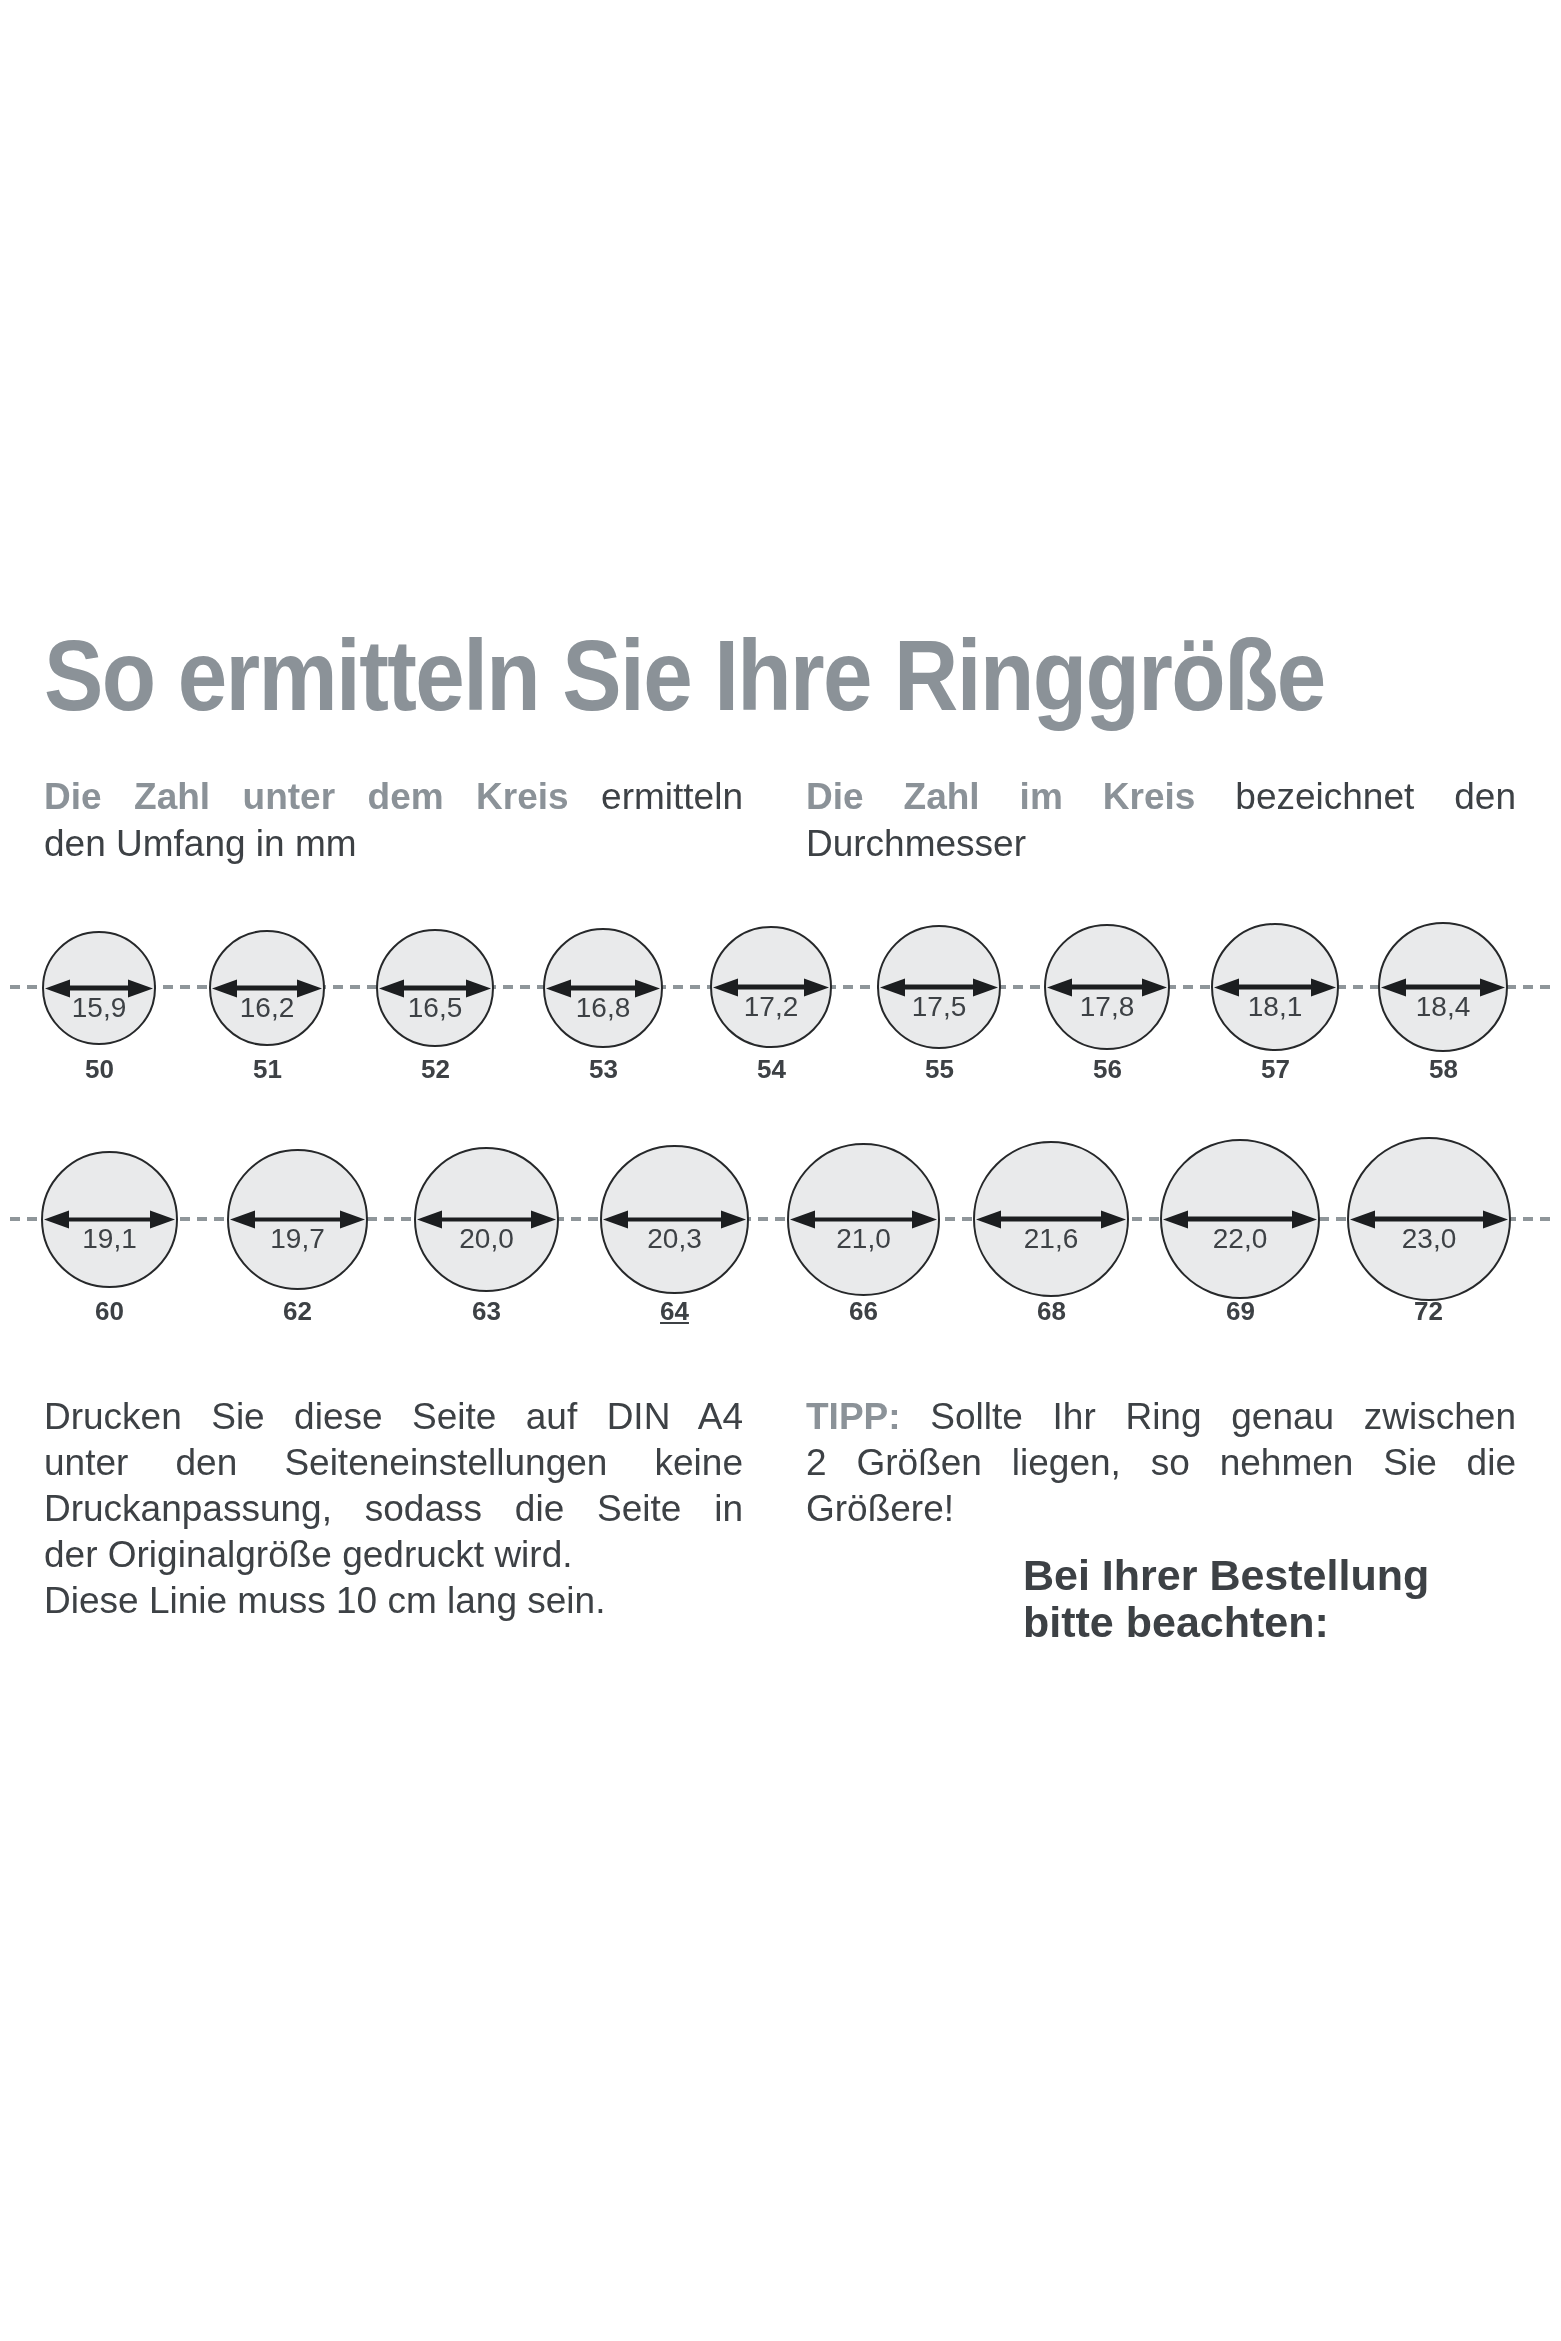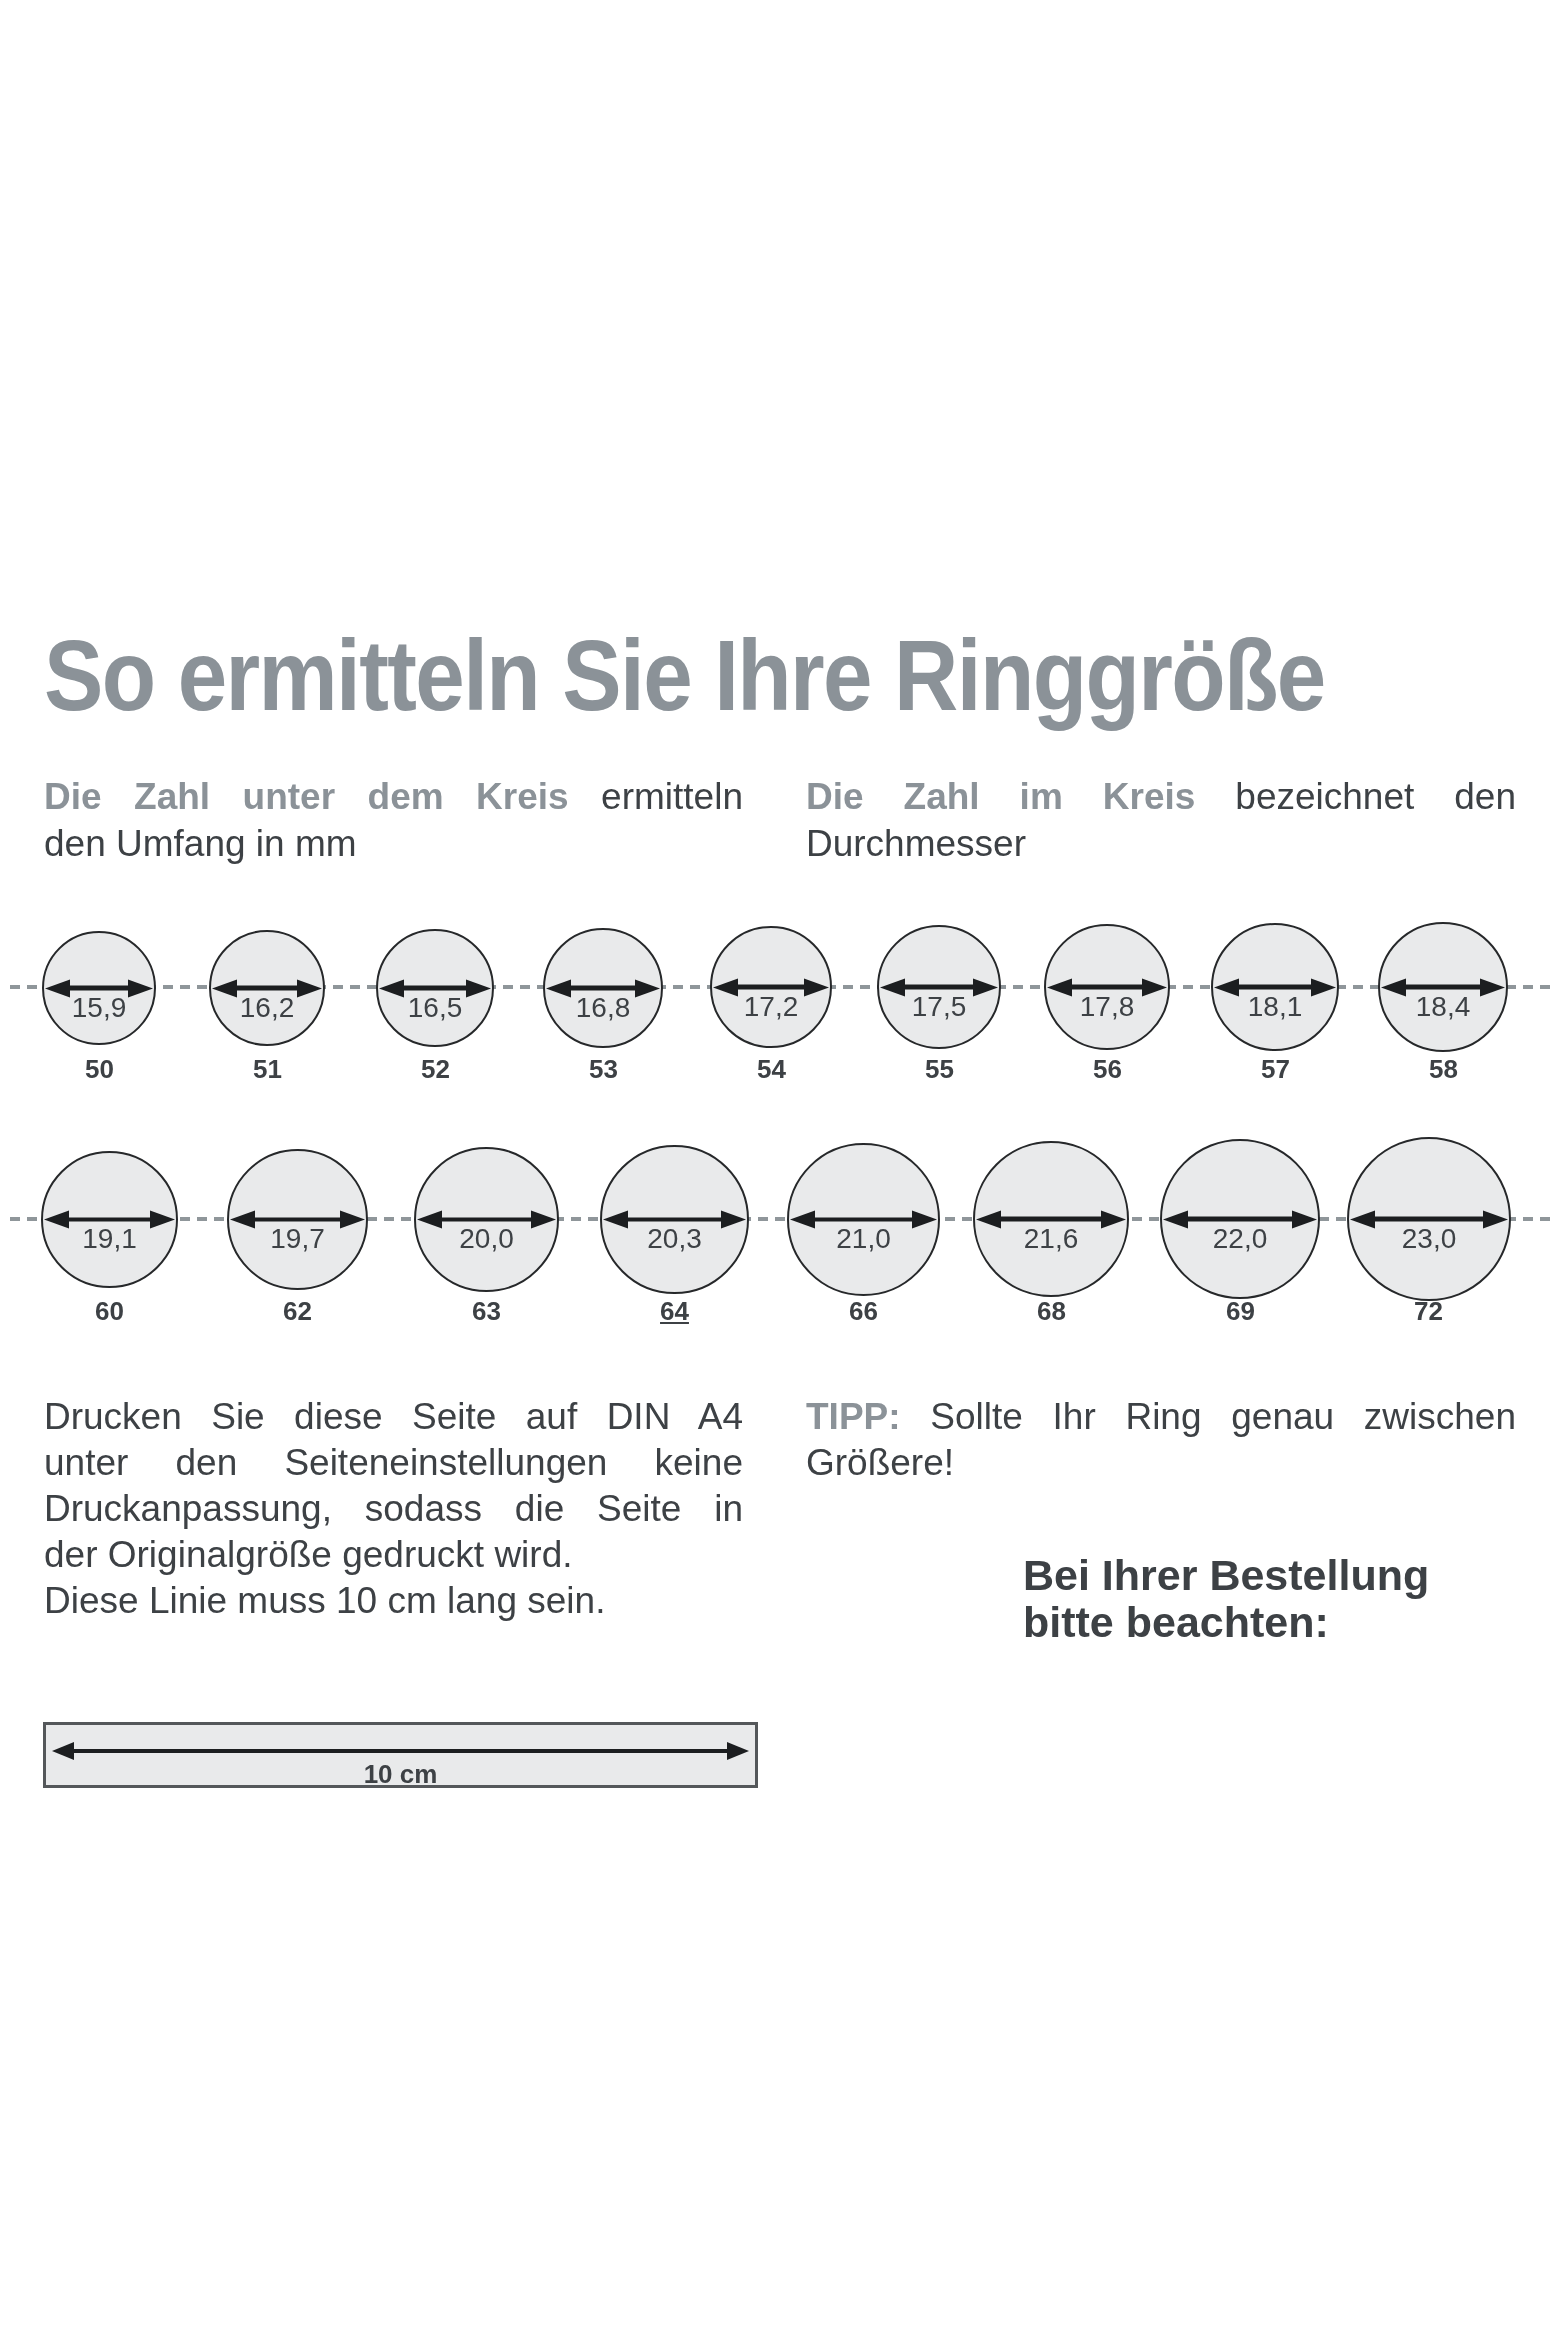--- a/index.html
+++ b/index.html
@@ -244,34 +244,27 @@
     </div>
 
   <div class="print-note">
     <div class="just">Drucken Sie diese Seite auf DIN A4</div>
     <div class="just">unter den Seiteneinstellungen keine</div>
     <div class="just">Druckanpassung, sodass die Seite in</div>
     <div>der Originalgröße gedruckt wird.</div>
     <div>Diese Linie muss 10 cm lang sein.</div>
   </div>
 
-  <div class="ruler">
-    <div class="ruler-arrow">
-      <span class="ah-l"></span>
-      <span class="a-shaft"></span>
-      <span class="ah-r"></span>
-    </div>
-    <div class="ruler-label">10 cm</div>
-  </div>
 
   <div class="tip-block">
     <div class="just">
       <span class="hl">TIPP:</span>
       <span>Sollte Ihr Ring genau zwischen</span>
     </div>
+    <div class="just">2 Größen liegen, so nehmen Sie die</div>
     <div>Größere!</div>
   </div>
 
   <div class="order-heading">
     <div>Bei Ihrer Bestellung</div>
     <div>bitte beachten:</div>
   </div>
 
 
 </div>

